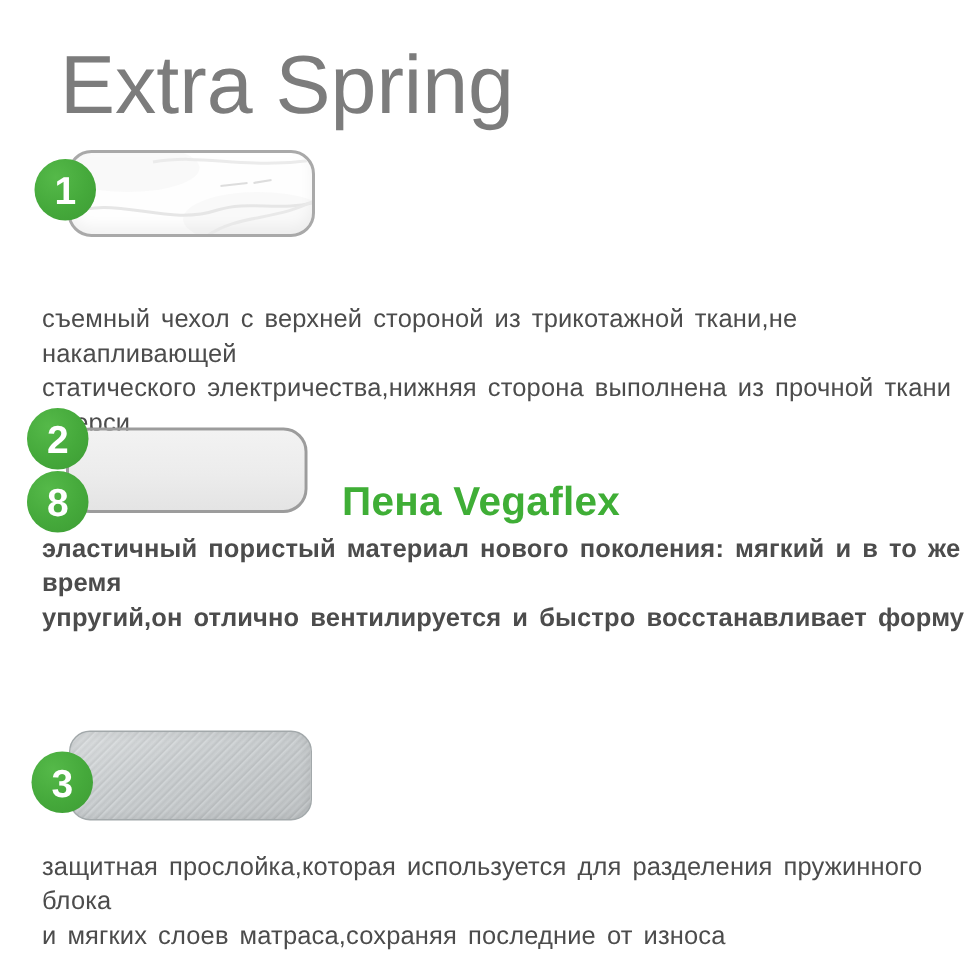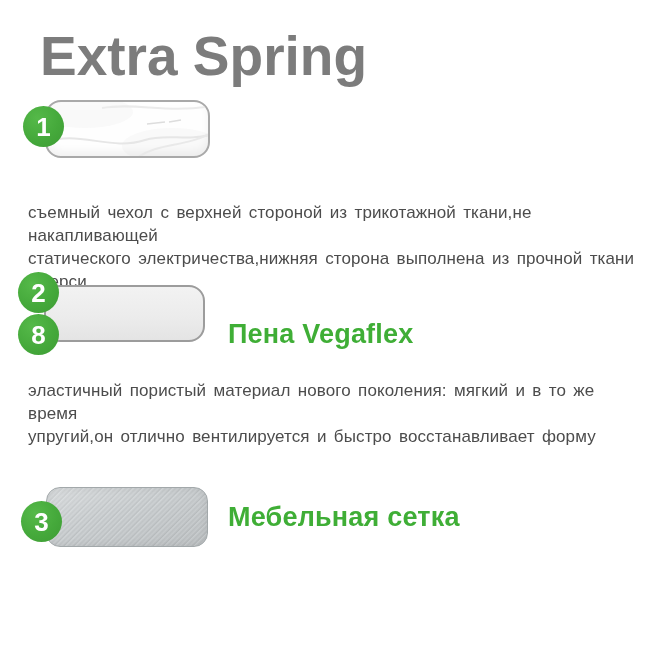--- a/index.html
+++ b/index.html
@@ -14,21 +14,21 @@
   body {
     width: 650px; height: 650px;
     background: #ffffff;
     font-family: "Liberation Sans", sans-serif;
     overflow: hidden;
   }
   .stage { position: relative; width: 650px; height: 650px; background: #fff; }
 
   .title {
     position: absolute; left: 40px; top: 26px; margin: 0;
-    font-size: 55px; font-weight: 700; line-height: 1.1;
+    font-size: 55px; font-weight: 400; line-height: 1.1;
     color: var(--title-gray); letter-spacing: 0px;
   }
 
   .layer {
     position: absolute; z-index: 1; overflow: hidden;
   }
   .layer-fabric {
     left: 45px; top: 100px; width: 165px; height: 58px;
     background: #fefefe;
     border: 2px solid #a9a9a9; border-radius: 16px;
@@ -73,21 +73,21 @@
 
   .desc {
     position: absolute; margin: 0;
     left: 28px; width: 618px;
     font-size: 17px; line-height: 23px;
     color: var(--body-gray);
     word-spacing: 2.5px; letter-spacing: 0.1px;
     white-space: pre-line;
   }
   .desc-1 { top: 201px; }
-  .desc-2 { top: 379px; }
+  .desc-2 { top: 354px; font-weight: bold; }
   .desc-3 { top: 566px; }
 </style>
 </head>
 <body>
 
 <div class="stage">
 
   <h1 class="title">Extra Spring</h1>
 
   <div class="layer layer-fabric">
@@ -106,15 +106,16 @@
 
   <div class="layer layer-foam"></div>
   <span class="badge badge-2">2</span>
   <span class="badge badge-8">8</span>
   <h2 class="heading heading-2">Пена Vegaflex</h2>
   <p class="desc desc-2">эластичный пористый материал нового поколения: мягкий и в то же время
 упругий,он отлично вентилируется и быстро восстанавливает форму</p>
 
   <div class="layer layer-mesh"></div>
   <span class="badge badge-3">3</span>
-  <h2 class="heading heading-3">Мебельная сетка</h2>
+  <p class="desc desc-3">защитная прослойка,которая используется для разделения пружинного блока
+и мягких слоев матраса,сохраняя последние от износа</p>
 
 </div>
 
 </body></html>

